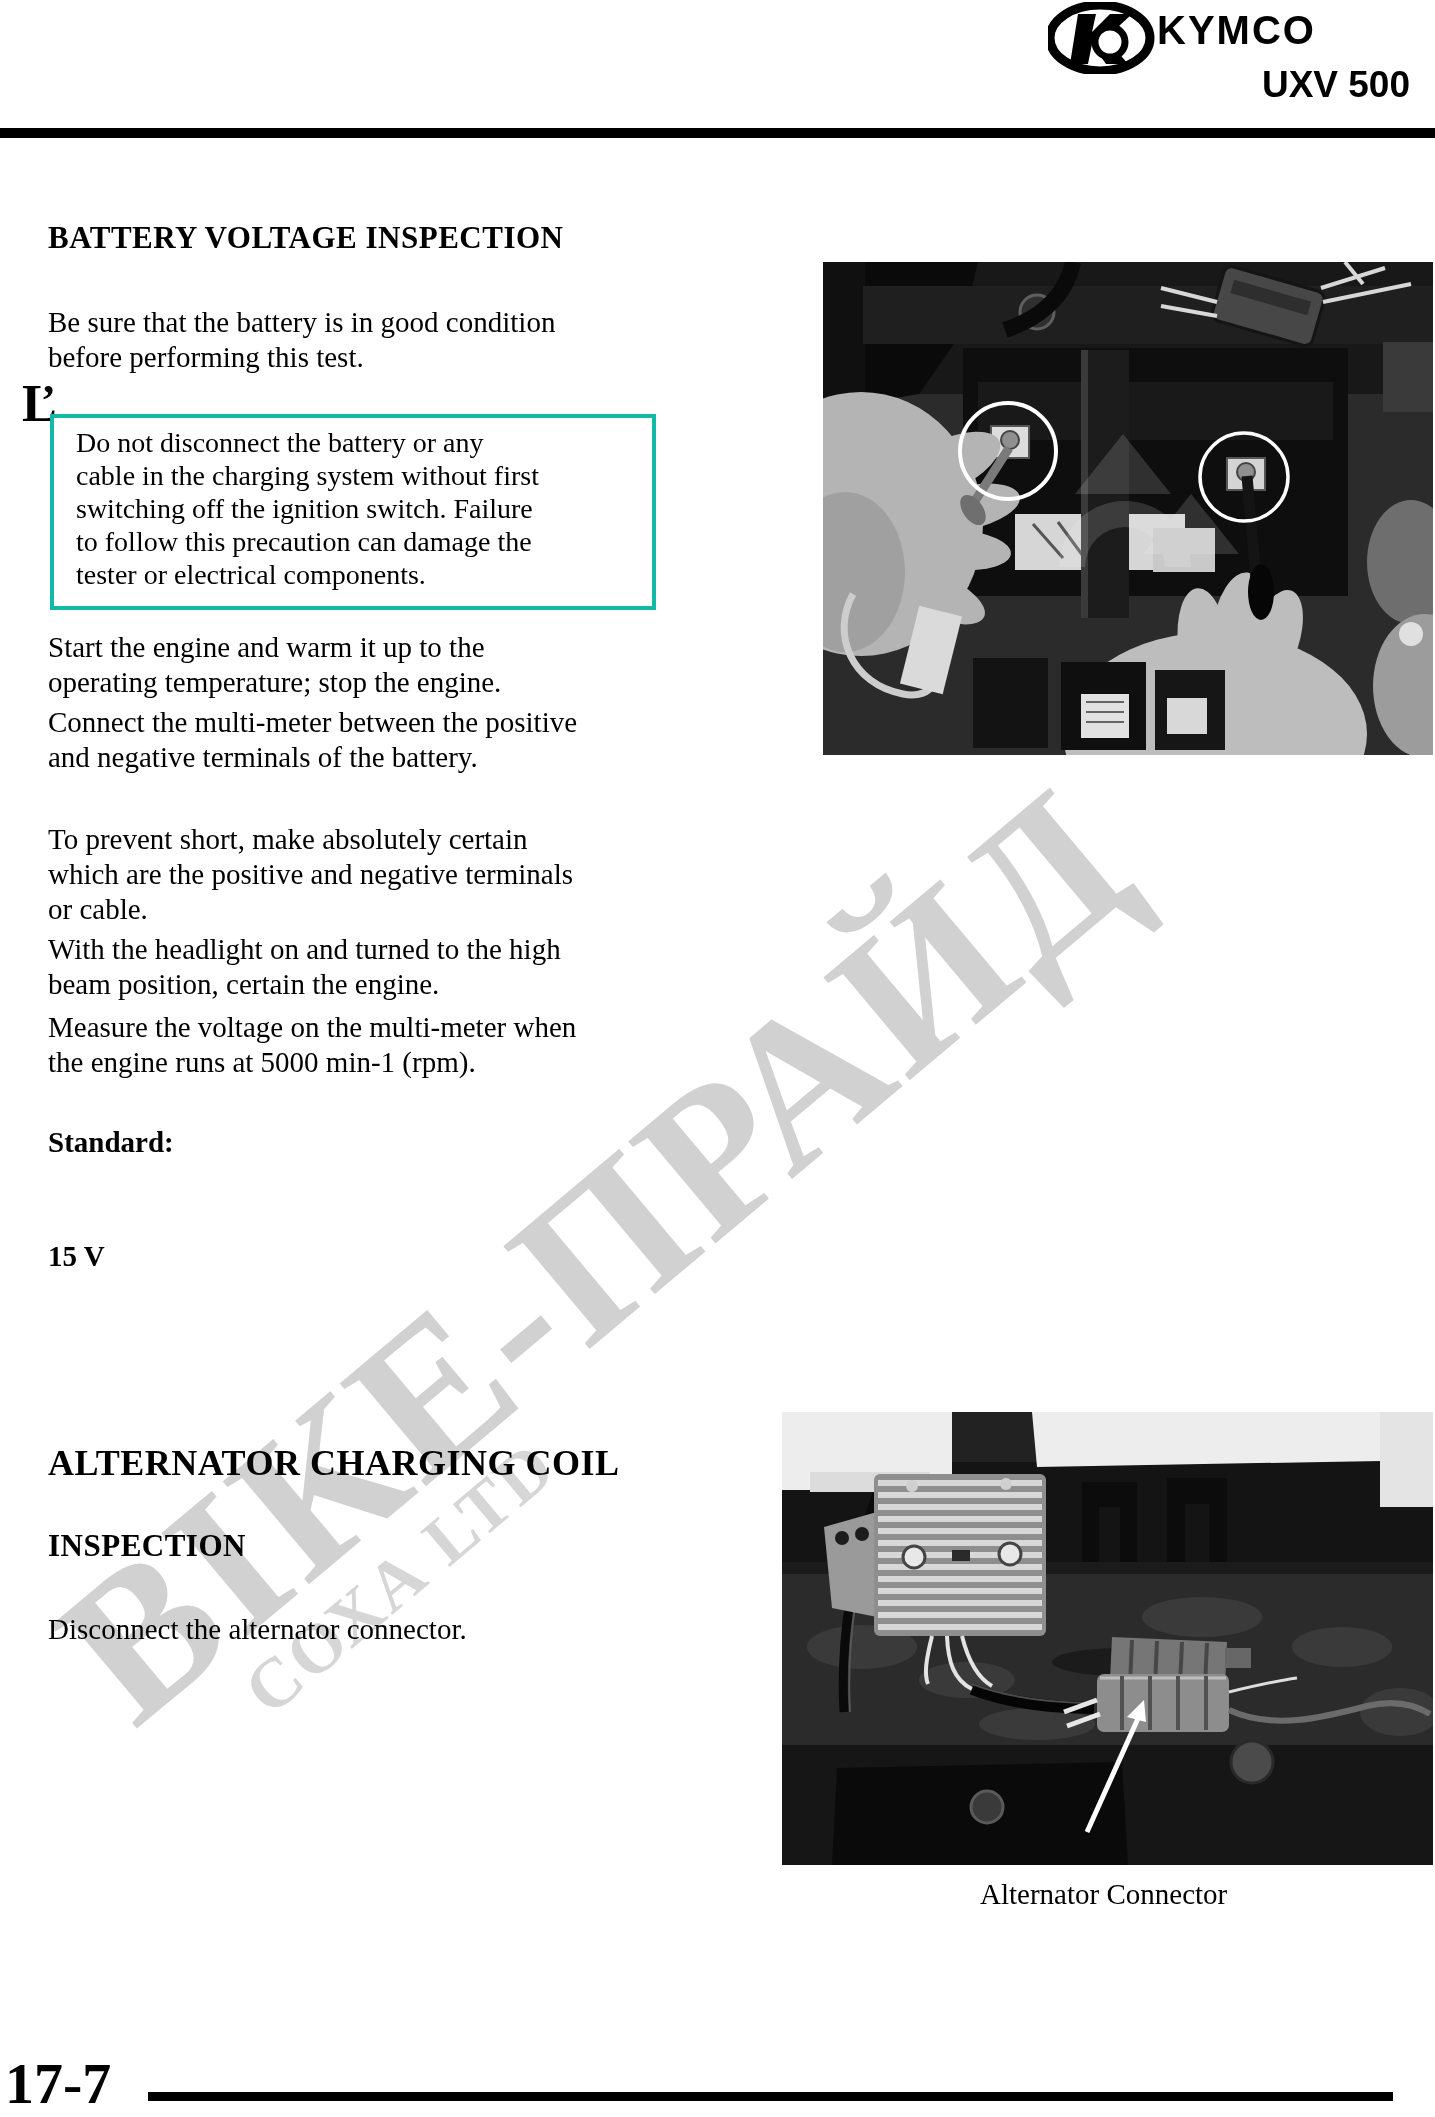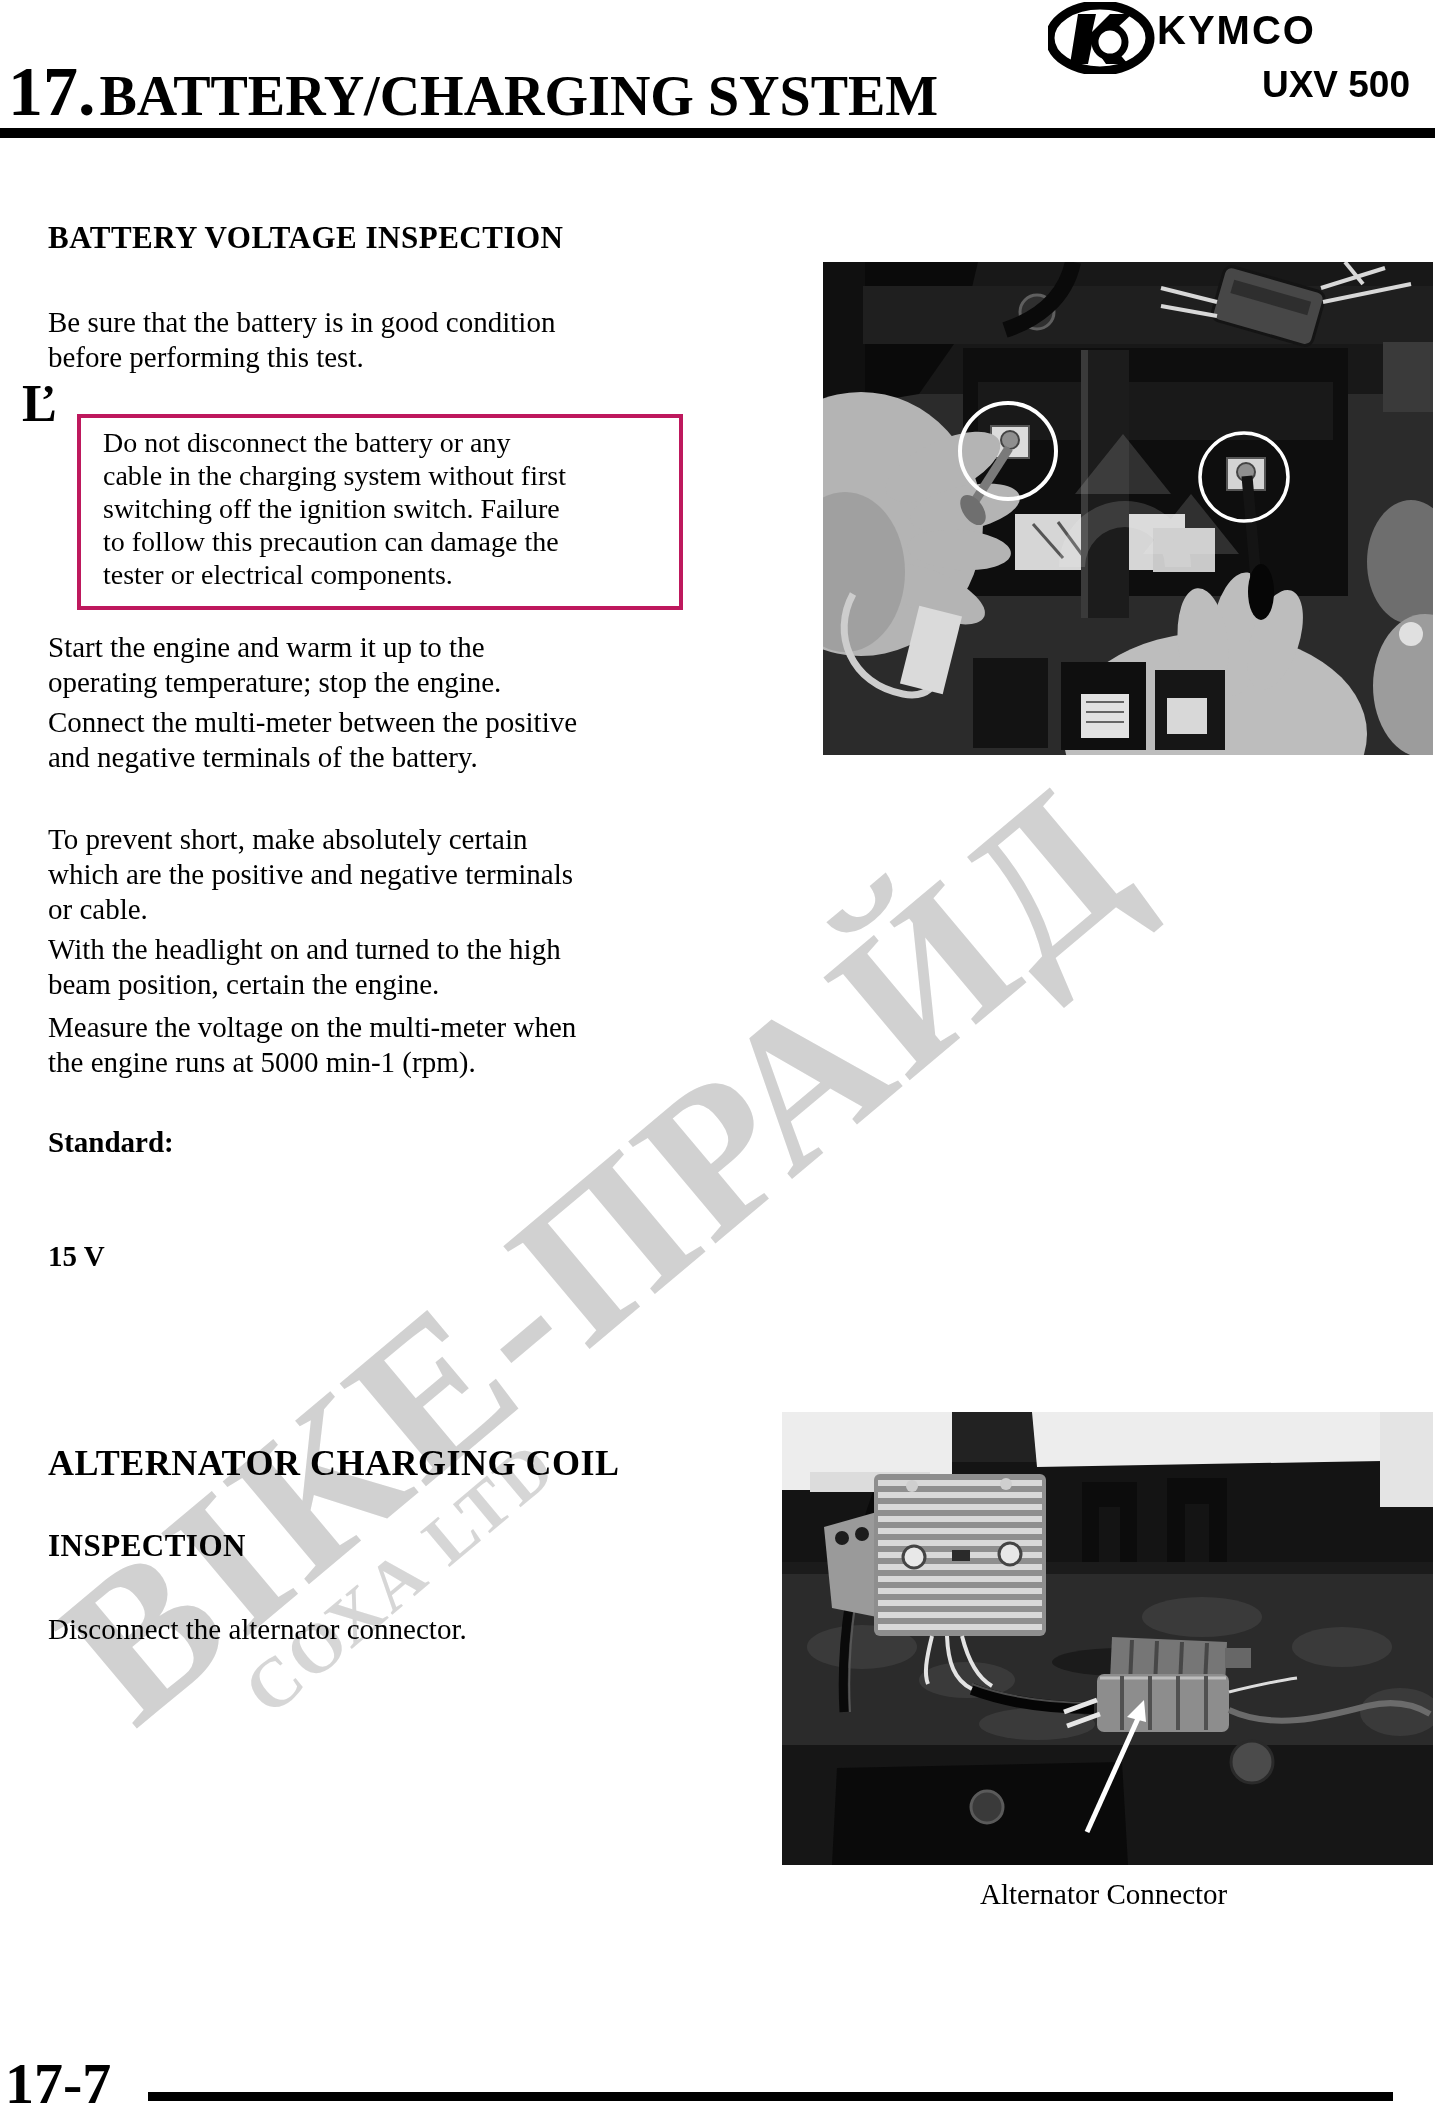--- a/index.html
+++ b/index.html
@@ -17,22 +17,21 @@
   .caution-text{font-size:28px;line-height:33px;}
   .h-section{font-size:31px;font-weight:bold;letter-spacing:.5px;}
   .h-big{font-size:36px;font-weight:bold;letter-spacing:.5px;}
   .std{font-size:29px;line-height:33px;font-weight:bold;}
   .watermark{
     color:#c6c6c6;opacity:.8;font-weight:bold;
     transform-origin:left center;pointer-events:none;
   }
   .rule{background:#000;}
   .caution-box{
-    border:4px solid #be185d;
-    margin-left:27px;
+    border:4px solid #14b8a6;
   }
   .caption{font-size:29px;text-align:left;}
 </style>
 </head>
 <body>
 
 <div class="page">
 
   <div class="abs watermark serif" style="left:90px;top:1560px;font-size:205px;transform:rotate(-40deg);letter-spacing:4px;">ВІКЕ-ПРАЙД</div>
   <div class="abs watermark serif" style="left:255px;top:1660px;font-size:70px;transform:rotate(-40deg);letter-spacing:3px;opacity:.7;">СОХА LTD</div>
@@ -40,24 +39,20 @@
   <div class="abs" style="left:1048px;top:2px;width:360px;height:72px;">
     <svg width="360" height="72" viewBox="0 0 360 72">
       <ellipse cx="52" cy="36" rx="50" ry="33" fill="none" stroke="#000" stroke-width="9"></ellipse>
       <polygon points="30,12 48,12 44,30 62,12 84,12 58,36 80,62 58,62 44,42 40,62 22,62" fill="#000"></polygon>
       <circle cx="62" cy="40" r="15" fill="#fff"></circle>
       <circle cx="62" cy="40" r="15" fill="none" stroke="#000" stroke-width="7"></circle>
     </svg>
     <div class="abs sans b" style="left:109px;top:6px;font-size:40px;letter-spacing:2px;text-align:right;">KYMCO</div>
   </div>
 
-  <div class="abs" style="left:8px;top:52px;width:1000px;white-space:nowrap;">
-    <span class="serif b" style="font-size:70px;">17.</span>
-    <span class="serif b" style="font-size:56px;letter-spacing:0px;">BATTERY/CHARGING SYSTEM</span>
-  </div>
 
   <div class="abs sans b" style="left:1240px;top:64px;width:170px;font-size:37px;text-align:right;">UXV 500</div>
 
   <div class="abs rule" style="left:0;top:128px;width:1435px;height:10px;"></div>
 
   <div class="abs h-section serif" style="left:48px;top:220px;width:680px;">BATTERY VOLTAGE INSPECTION</div>
 
   <div class="abs body-text ws" style="left:48px;top:305px;width:680px;">Be sure that the battery is in good condition
 before performing this test.</div>
 

